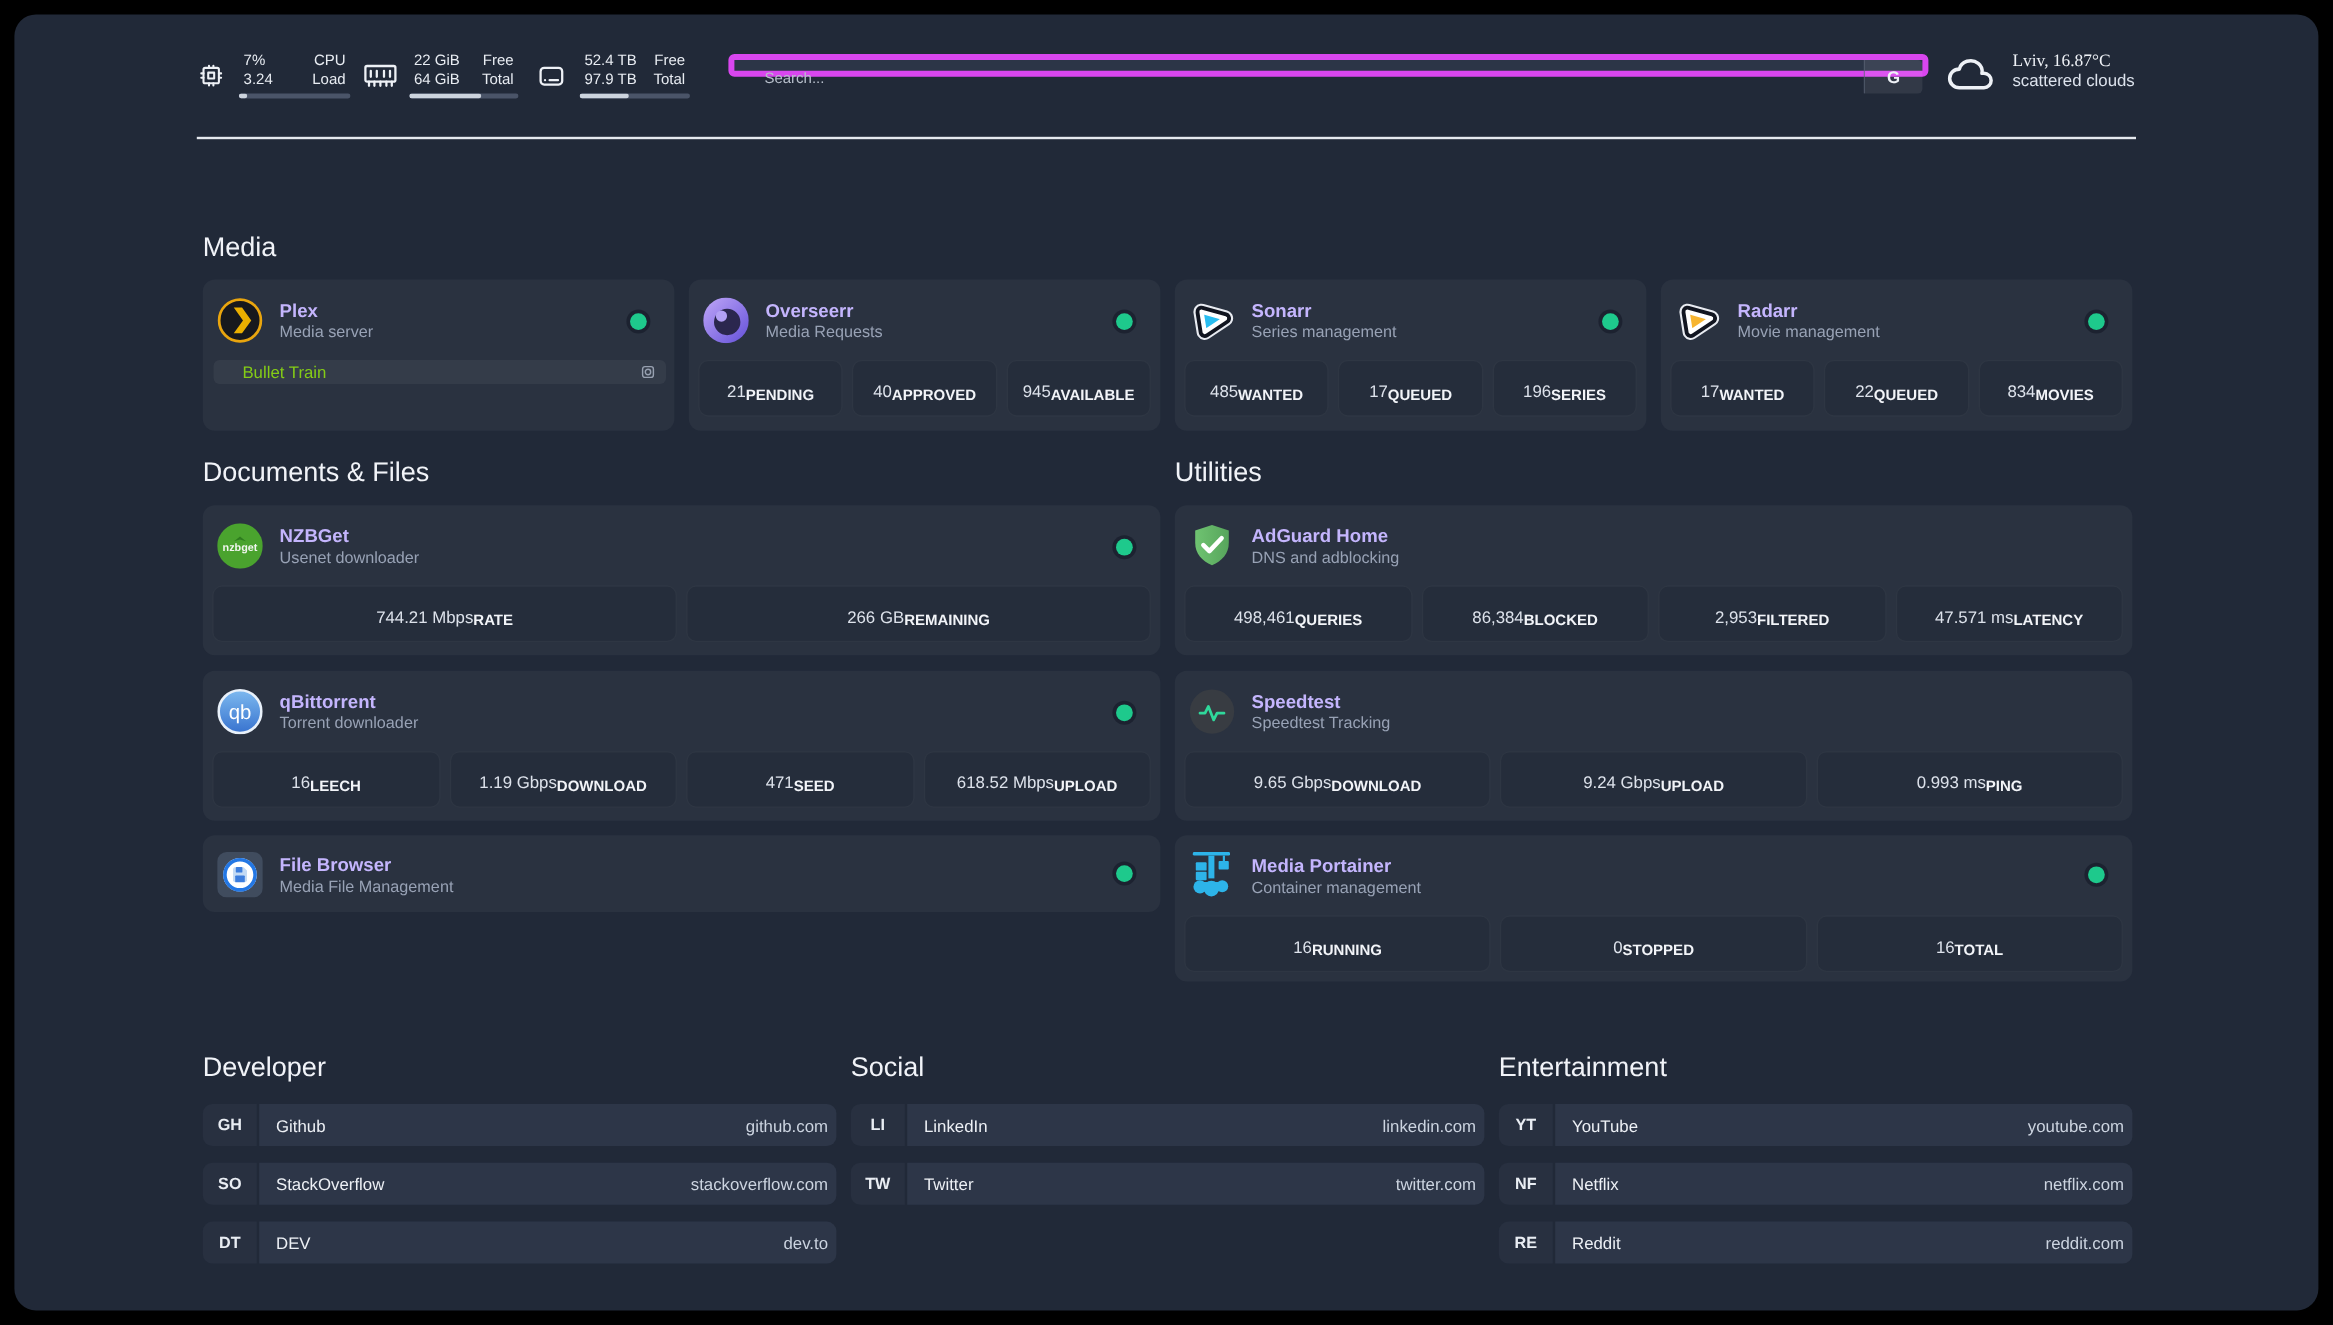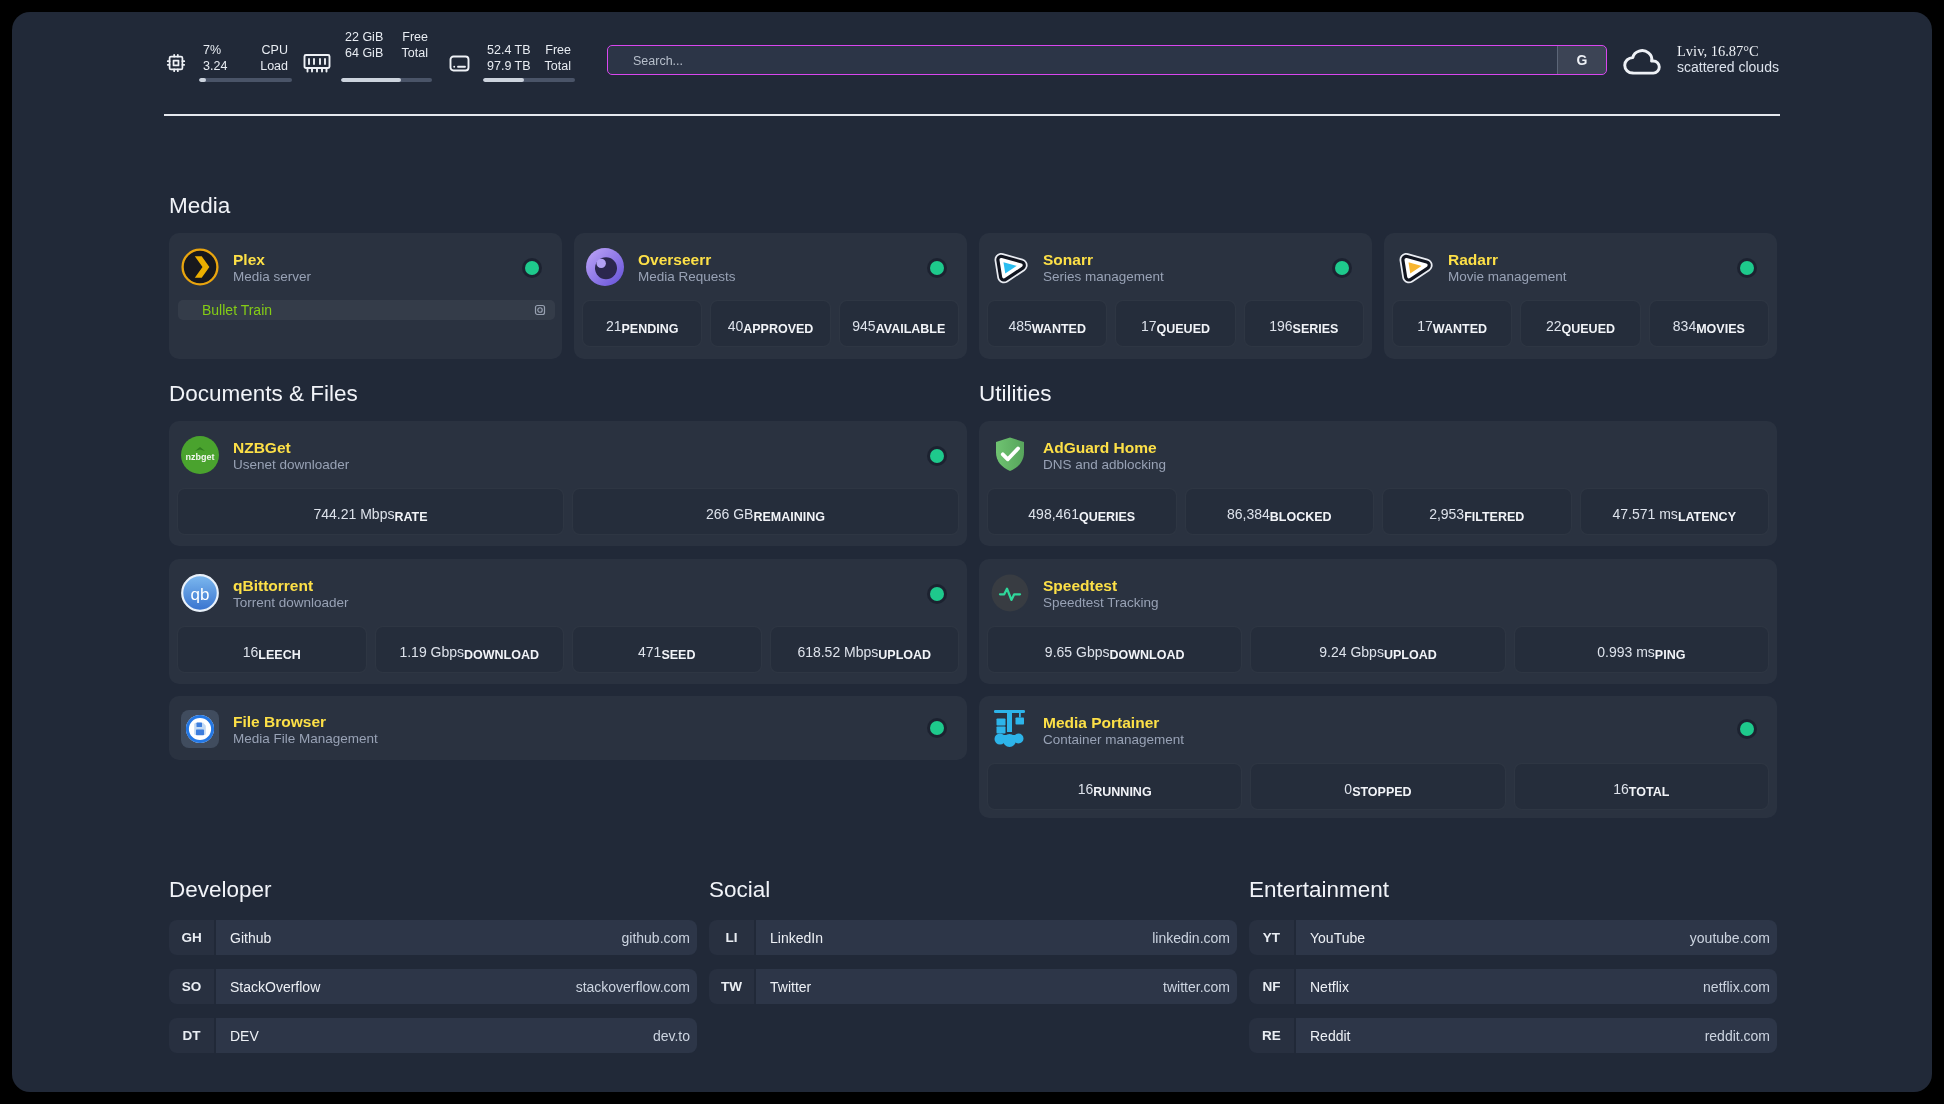--- a/index.html
+++ b/index.html
@@ -8,39 +8,39 @@
 .page { position:absolute; left:12px; top:12px; width:1920px; height:1080px;
   background:#212938; border-radius:18px; overflow:hidden; }
 
 
 .micon { position:absolute; color:#eef1f6; }
 .mgroup { position:absolute; width:93px; padding:0 4px; }
 .mrow { display:flex; justify-content:space-between; font-size:12.5px; line-height:15.9px; color:#e8ecf2; }
 .mbar { position:absolute; width:93px; height:4px; border-radius:2px; background:#4a5468; overflow:hidden; }
 .mfill { height:100%; border-radius:2px; background:#ccd3dd; }
 
-.search { position:absolute; left:595px; top:33px; width:1000px; height:30px;
-  background:#2c3547; border:1px solid #d946ef; border-radius:5px; }
+.search { position:absolute; left:595px; top:33px; width:1000px; height:19px;
+  background:#2c3547; border:5px solid #d946ef; border-radius:5px; }
 .search .ph { position:absolute; left:25px; top:8px; font-size:12.5px; color:#b7bfcb; }
 .search .gbtn { position:absolute; right:0; top:0; width:49px; height:28px; background:rgba(255,255,255,0.08);
   border-left:1px solid #5c6678; border-radius:0 4px 4px 0; color:#eef1f6; font-size:14px; font-weight:700;
   display:flex; align-items:center; justify-content:center; }
 .weather { position:absolute; left:1665px; top:31px; color:#eef1f6; }
 .weather .w1 { font-size:14.5px; line-height:16.5px; font-weight:500;font-family:Liberation Serif, serif; }
 .weather .w2 { font-size:14px; line-height:14.5px; color:#dce2ec; }
 .divider { position:absolute; left:152px; top:102px; width:1616px; height:2px; background:#e5e8ee; }
 
 
 .h2 { position:absolute; font-size:22.5px; font-weight:500; color:#f1f3f8; line-height:30px; }
 
 
 .card { position:absolute; background:#2a3240; border-radius:10px; }
 .hdr { position:absolute; left:12px; top:14px; height:40px; display:flex; align-items:center; }
 .logo { width:38px; height:38px; flex:0 0 38px; margin-right:14px; }
-.t1 { font-size:15.5px; font-weight:600; color:#fde047; line-height:19px; white-space:nowrap; }
+.t1 { font-size:15.5px; font-weight:600; color:#c4b5fd; line-height:19px; white-space:nowrap; }
 .t2 { font-size:13.5px; color:#98a2b5; line-height:16px; white-space:nowrap; }
 .dot { position:absolute; width:14px; height:14px; border-radius:50%; background:#1ec98c; box-shadow:0 0 0 3px rgba(21,26,40,0.65); }
 .stats { position:absolute; left:8px; right:8px; top:67px; height:47px; display:flex; gap:8px; }
 .stat { flex:1; background:#252d3b; border:1px solid rgba(255,255,255,0.045); border-radius:8px; display:flex; flex-direction:row;
   align-items:center; justify-content:center; padding-top:5px; }
 .sv { font-size:14px; color:#dde2eb; line-height:19px; white-space:nowrap; }
 .sl { font-size:12.5px; font-weight:700; color:#f2f4f8; line-height:16px; margin-top:5px; white-space:nowrap; }
 
 
 .mediarow { position:absolute; left:9px; top:67px; height:20px; width:377px; background:rgba(255,255,255,0.05);
@@ -81,21 +81,21 @@
   </div>
   <div class="mbar" style="left:187px;top:65.5px">
       <div class="mfill" style="width:8%"></div>
     </div>
 
   <svg class="micon" style="left:291px;top:41px" width="28" height="21" viewBox="0 0 28 21" fill="none" stroke="#eef1f6" stroke-width="1.9" stroke-linecap="round" stroke-linejoin="round">
     <rect x="1.5" y="2" width="25" height="13" rx="1.4"></rect>
     <path d="M6 6v5M11 6v5M17 6v5M22 6v5"></path>
     <path d="M4.5 15v3.5M9 15v3.5M14 15v3.5M19 15v3.5M23.5 15v3.5"></path>
   </svg>
-  <div class="mgroup" style="left:329px;top:18px;width:91px">
+  <div class="mgroup" style="left:329px;top:31px;width:91px">
     <div class="mrow">
         <span>22 GiB</span>
         <span>Free</span>
       </div>
     <div class="mrow">
         <span>64 GiB</span>
         <span>Total</span>
       </div>
   </div>
   <div class="mbar" style="left:329px;top:65.5px;width:91px">

